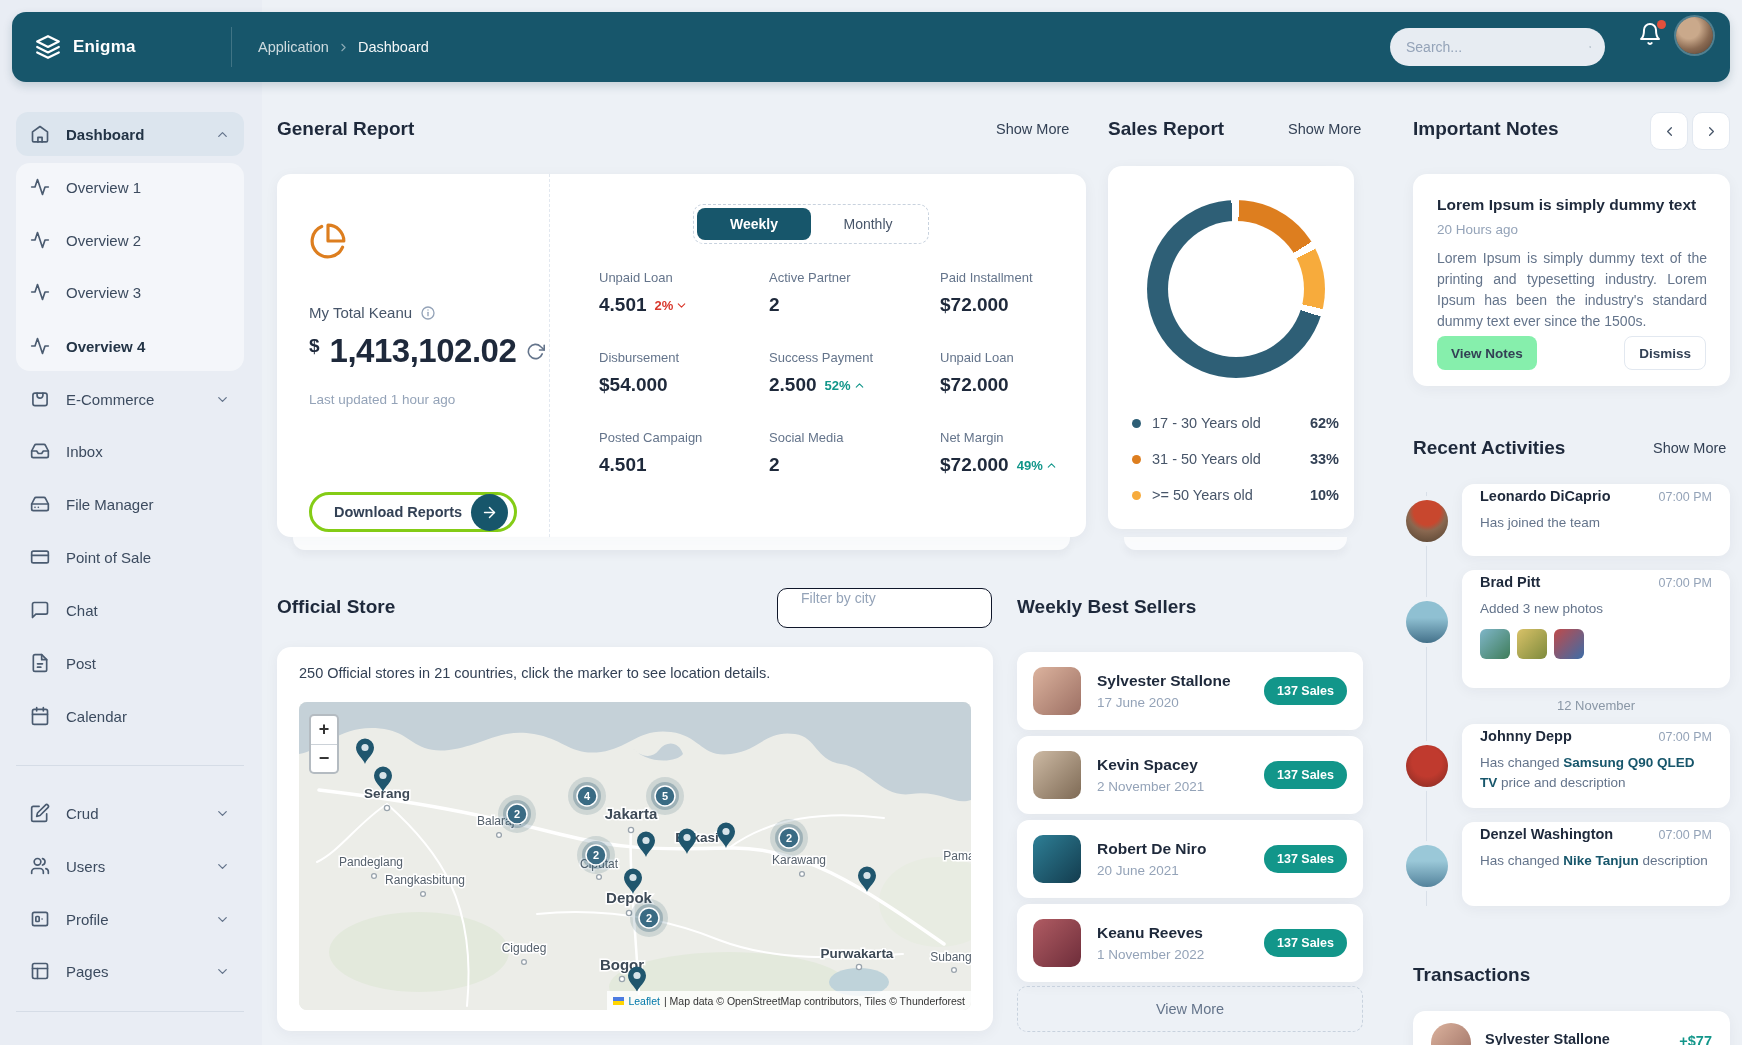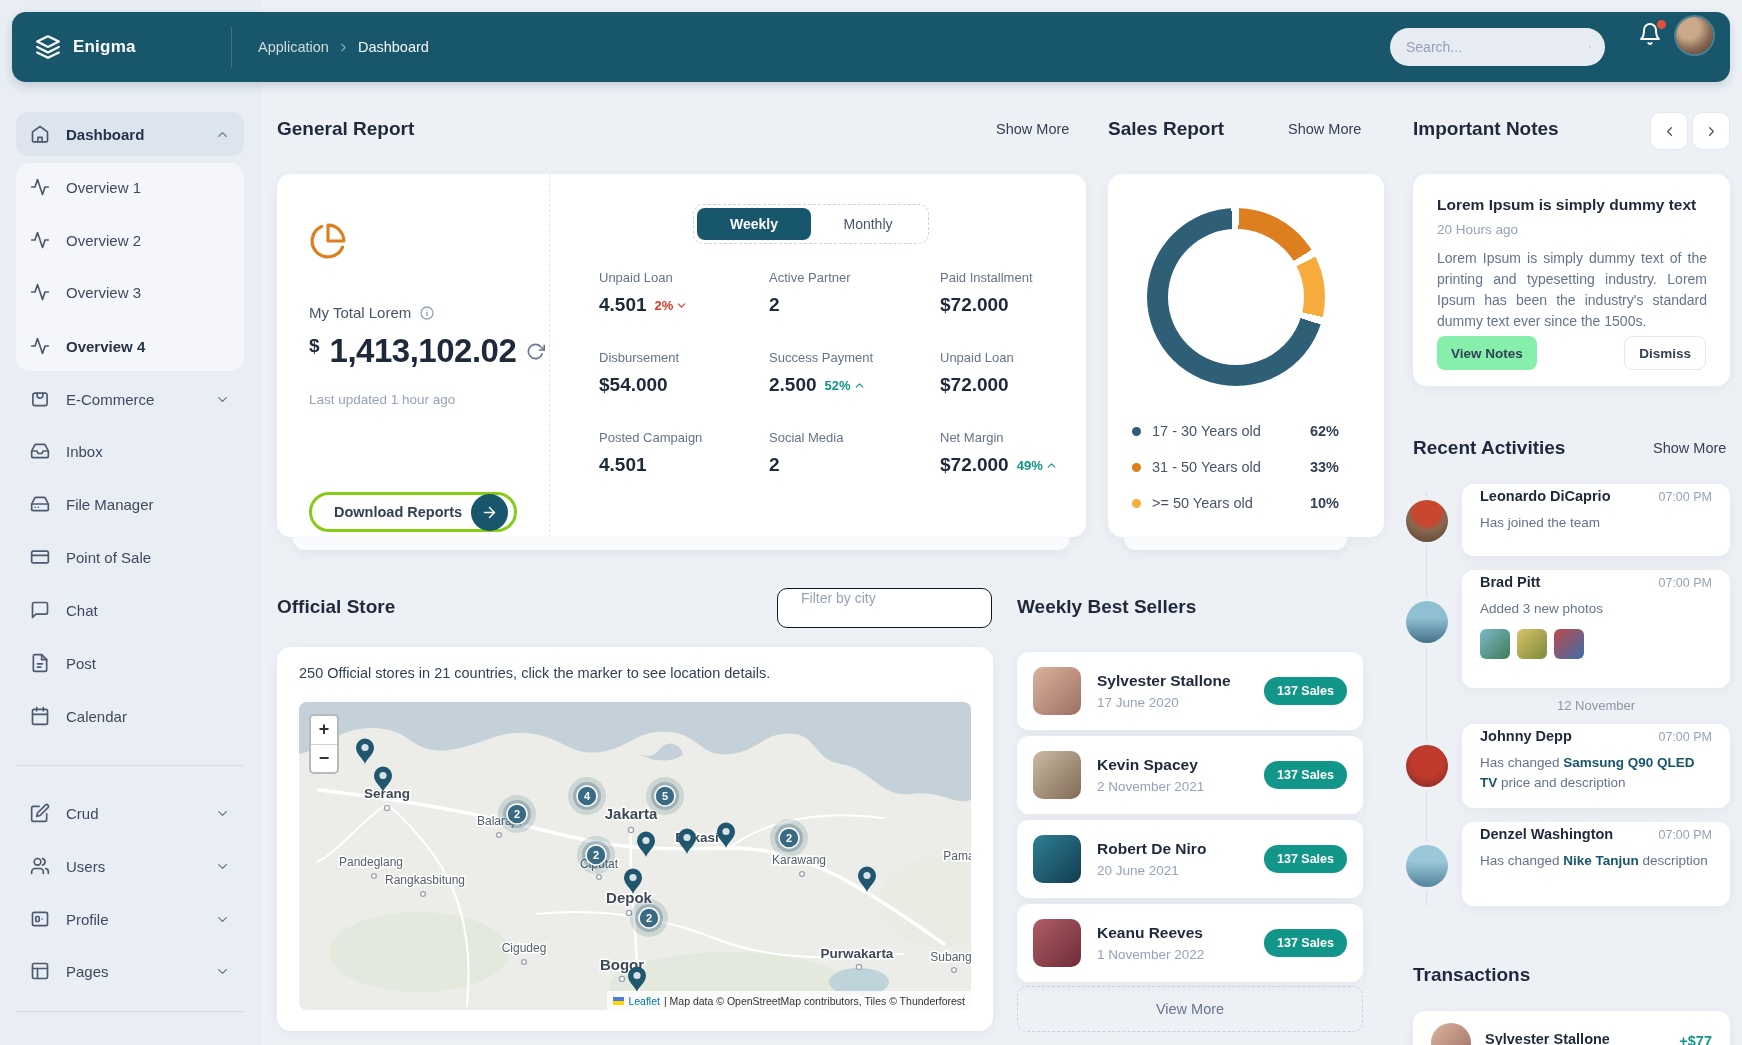--- a/index.html
+++ b/index.html
@@ -317,21 +317,21 @@
         <polyline points="9 18 15 12 9 6"></polyline>
       </svg>
   </div>
 
   <div class="card" style="left:277px;top:174px;width:809px;height:363px">
     <svg class="ic" width="38" height="38" viewBox="0 0 24 24" style="position:absolute;left:32px;top:48px;color:var(--orange)">
       <path d="M21.21 15.89A10 10 0 1 1 8 2.83"></path>
         <path d="M22 12A10 10 0 0 0 12 2v10z"></path>
     </svg>
     <div class="assets-label">
-      <span>My Total Lorem</span>
+      <span>My Total Keanu</span>
       <svg class="ic" width="16" height="16" viewBox="0 0 24 24" style="color:#94A3B8">
           <circle cx="12" cy="12" r="9"></circle>
           <line x1="12" y1="7.5" x2="12" y2="7.51"></line>
           <line x1="12" y1="11" x2="12" y2="16"></line>
         </svg>
     </div>
     <div class="assets-value">
       <span class="cur">$</span>
       <span class="num">1,413,102.02</span>
       <svg class="ic" width="19" height="19" viewBox="0 0 24 24" style="color:#64748B;margin-top:10px">
@@ -426,21 +426,21 @@
             <svg class="ic" width="13" height="13" viewBox="0 0 24 24">
                 <polyline points="6 15 12 9 18 15"></polyline>
               </svg>
             </span>
         </div>
       </div>
     </div>
   </div>
   <div class="peek" style="left:293px;top:537px;width:777px"></div>
 
-  <div class="card" style="left:1108px;top:174px;width:276px;height:363px">
+  <div class="card" style="left:1108px;top:166px;width:246px;height:363px">
     <div class="donut"></div>
     <div class="legend-row" style="top:247px">
       <span class="legend-dot" style="background: rgb(46, 95, 118);"></span>
       <span>17 - 30 Years old</span>
       <span class="legend-pct">62%</span>
     </div>
     <div class="legend-row" style="top:283px">
       <span class="legend-dot" style="background: rgb(221, 126, 31);"></span>
       <span>31 - 50 Years old</span>
       <span class="legend-pct">33%</span>

